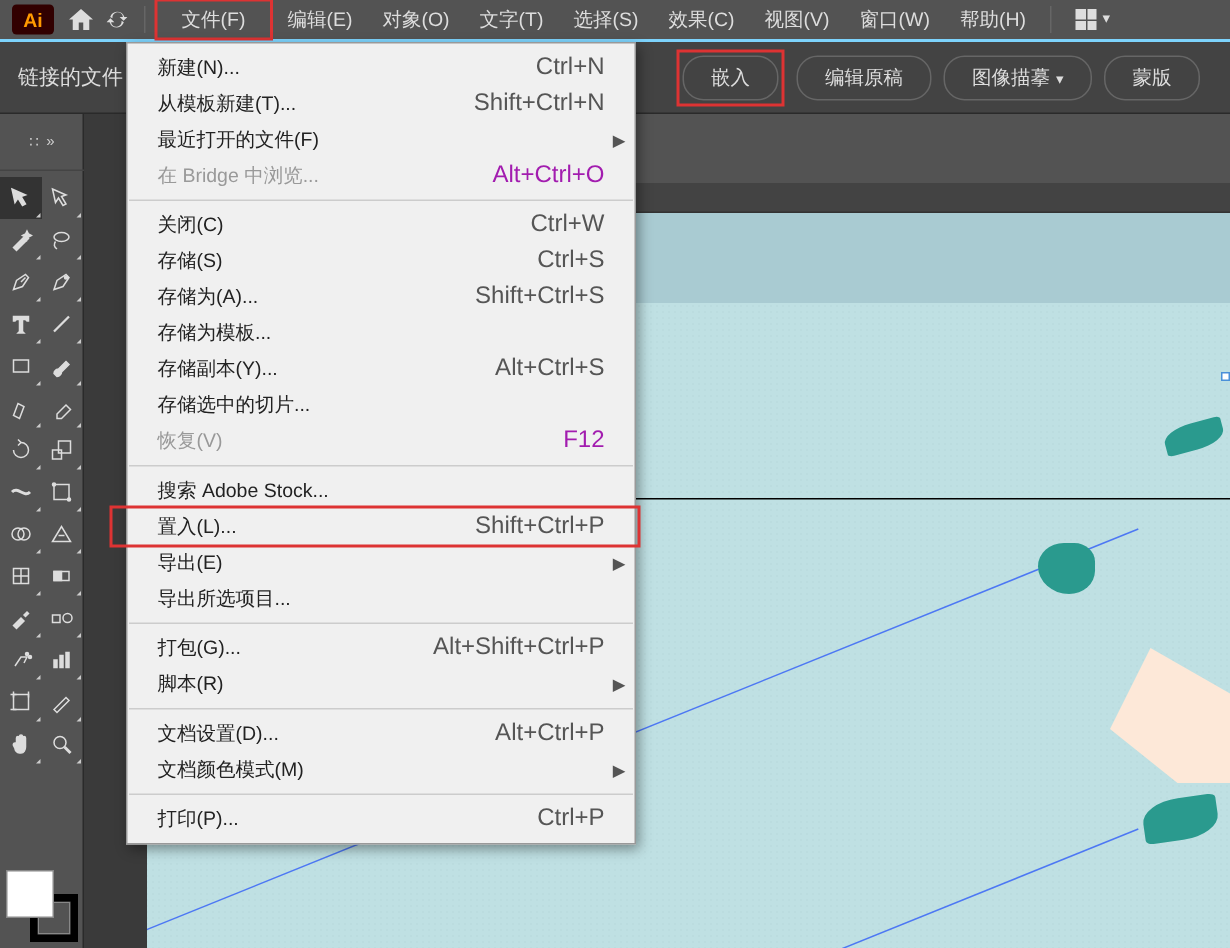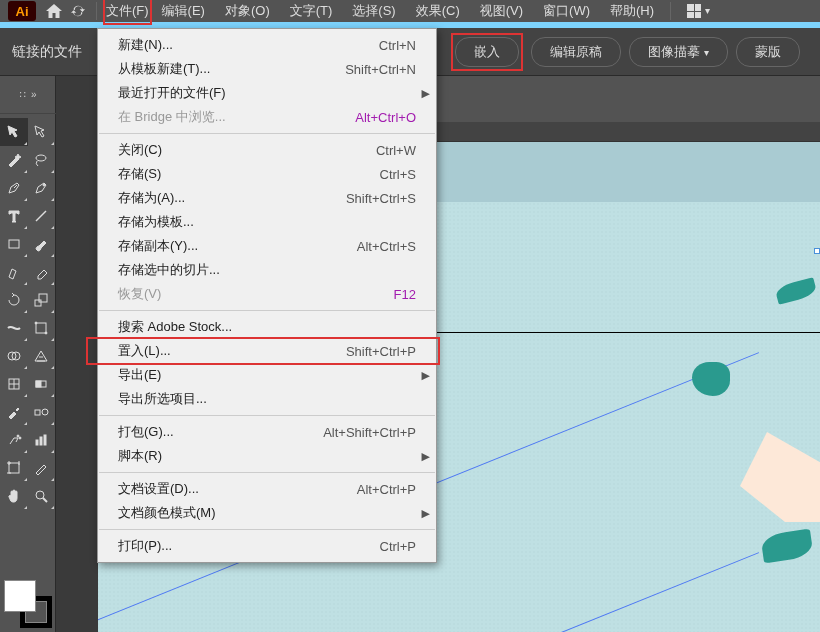--- a/index.html
+++ b/index.html
@@ -1,25 +1,25 @@
 <!DOCTYPE html>
 <html><head>
 <meta charset="utf-8">
 <style>
   * { box-sizing: border-box; margin: 0; padding: 0; font-family: "Microsoft YaHei", sans-serif; }
   body { width: 820px; height: 632px; background: #535353; overflow: hidden; position: relative; }
   
-  .menubar { height: 28px; background: #535353; display: flex; align-items: center; padding-left: 8px; border-bottom: 6px solid #7dd3fc; }
+  .menubar { height: 28px; background: #535353; display: flex; align-items: center; padding-left: 8px; border-bottom: 2px solid #7dd3fc; }
   .app-icon { width: 28px; height: 20px; background: #310000; color: #FF9A00; font-weight: bold; font-size: 13px; display: flex; align-items: center; justify-content: center; border-radius: 3px; margin-right: 6px; }
   .home-icon { width: 24px; display:flex; align-items:center; justify-content:center; }
   .home-icon svg { width: 16px; height: 14px; fill: #ddd; }
   .sync-icon { width: 24px; display:flex; align-items:center; justify-content:center; }
   .sync-icon svg { width: 14px; height: 14px; fill: #ddd; }
   .menu-item { color: #ddd; font-size: 13px; padding: 0 10px; height: 28px; line-height: 28px; cursor: default; }
-  .menu-item.highlight { border: 2px solid #d33; padding: 0 1px; height: 28px; line-height: 24px; }
+  .menu-item.highlight { border: 2px solid #d33; padding: 0 16px; height: 28px; line-height: 24px; }
   .menu-sep { width: 1px; height: 18px; background: #666; margin: 0 6px; }
   .essentials-icon { display:flex; align-items:center; gap:4px; }
   .essentials-icon .grid { width:14px; height:14px; display:grid; grid-template-columns:1fr 1fr; grid-template-rows:1fr 1fr; gap:1px; }
   .essentials-icon .grid span { background:#ddd; }
   .essentials-icon .chevron { font-size:10px; color:#ddd; }
   
   .control-bar { height: 48px; background: #434343; display: flex; align-items: center; padding: 0 12px; border-bottom: 1px solid #2a2a2a; position: relative; }
   .control-label { color: #ddd; font-size: 14px; margin-right: 20px; }
   .control-right { position: absolute; right: 20px; display: flex; gap: 8px; align-items: center; }
   .control-btn { border: 1px solid #666; background: #434343; color: #ddd; font-size: 13px; padding: 5px 18px; border-radius: 14px; cursor: pointer; }
@@ -47,24 +47,24 @@
   .diag1 { position:absolute; width:800px; height:1px; background:rgba(0,50,255,0.6); top:300px; left:-100px; transform: rotate(-22deg); }
   .diag2 { position:absolute; width:800px; height:1px; background:rgba(0,50,255,0.6); top:500px; left:-100px; transform: rotate(-22deg); }
   .handle { position:absolute; width:6px; height:6px; background:#fff; border:1px solid #4a90d9; }
   .h1 { top:46px; right:10px;}
   .fish { position:absolute; background:#2a9a8e; border-radius: 50% 10% 50% 10%; }
   .fish1 { width:40px; height:18px; top:80px; right:14px; transform:rotate(-15deg);}
   .fish2 { width:38px; height:34px; top:160px; right:100px; border-radius:50% 40% 50% 60%;}
   .fish3 { width:50px; height:28px; top:330px; right:18px; transform:rotate(-8deg);}
   .arm { position:absolute; bottom:120px; right:0; width:90px; height:90px; background:#fde8d8; clip-path: polygon(30% 0, 100% 40%, 100% 100%, 50% 100%, 0 60%); }
   
-  .dropdown { position: absolute; top: 28px; left: 97px; width: 340px; background: #f0f0f0; border: 1px solid #999; box-shadow: 2px 3px 8px rgba(0,0,0,0.4); z-index: 100; padding: 4px 0; }
+  .dropdown { position: absolute; top: 28px; left: 84px; width: 340px; background: #f0f0f0; border: 1px solid #999; box-shadow: 2px 3px 8px rgba(0,0,0,0.4); z-index: 100; padding: 4px 0; }
   .dd-item { display: flex; justify-content: space-between; align-items: center; padding: 3px 20px; font-size: 13px; color: #222; height: 24px; cursor: default; position:relative; }
   .dd-item.disabled { color: #999; }
-  .dd-item .shortcut { color: #555; font-size: 13px; }
+  .dd-item .shortcut { color: #555; font-size: 16px; }
   .dd-item.disabled .shortcut { color: #a21caf; }
   .dd-item .sub-arrow { position:absolute; right:6px; font-size:11px; color:#555;}
   .dd-sep { height: 1px; background: #ccc; margin: 4px 1px; }
   .dd-item.highlight-red { position: relative; }
   .dd-item.highlight-red::after { content:""; position:absolute; left:-12px; right:-4px; top:-2px; bottom:-2px; border:2px solid #d33; pointer-events:none; }
   
   .swatch { position:absolute; bottom:4px; left:4px; width:48px; height:48px; }
   .swatch .fill { position:absolute; top:0; left:0; width:32px; height:32px; background:#fff; border:1px solid #888;}
   .swatch .stroke { position:absolute; bottom:0; right:0; width:32px; height:32px; background:#535353; border:5px solid #000; box-shadow: inset 0 0 0 1px #888;}
   .ruler-h { height: 20px; background: #434343; border-bottom:1px solid #333; margin-left:0;}

